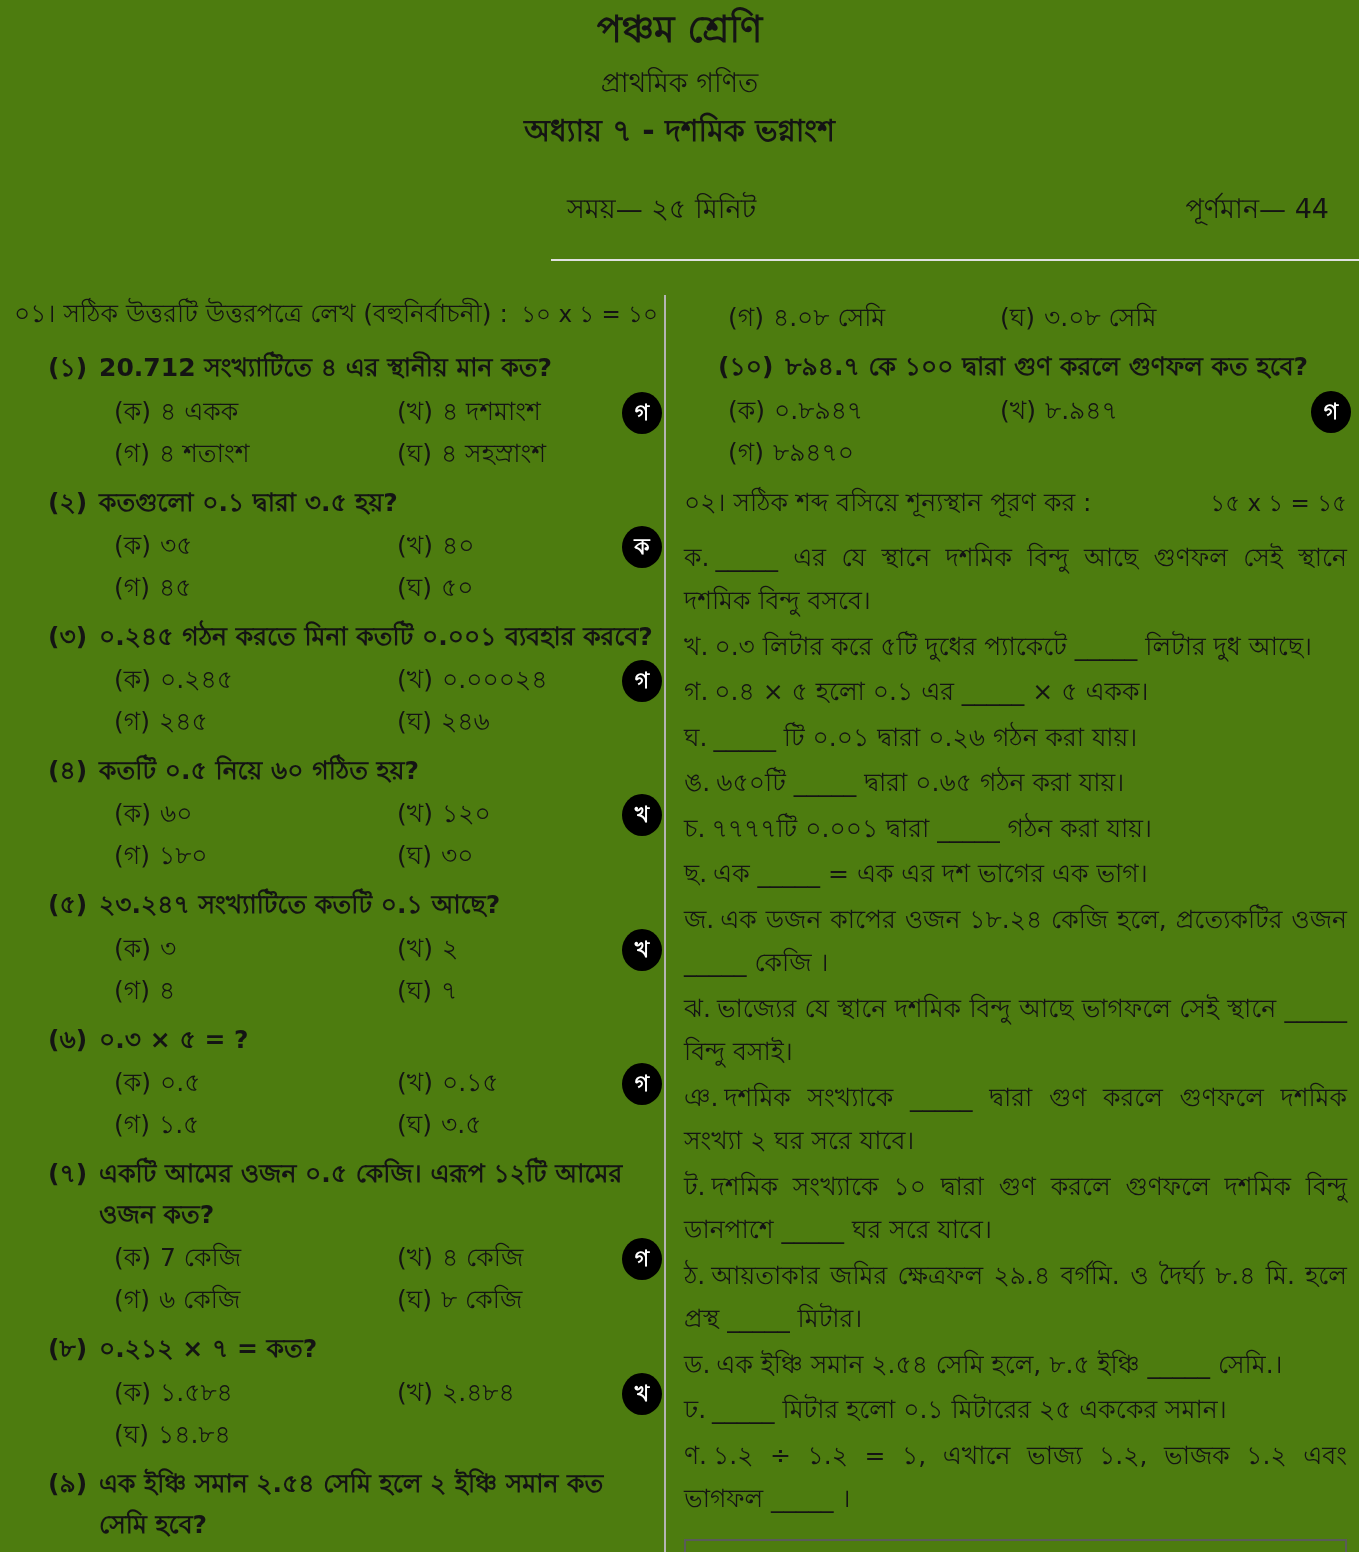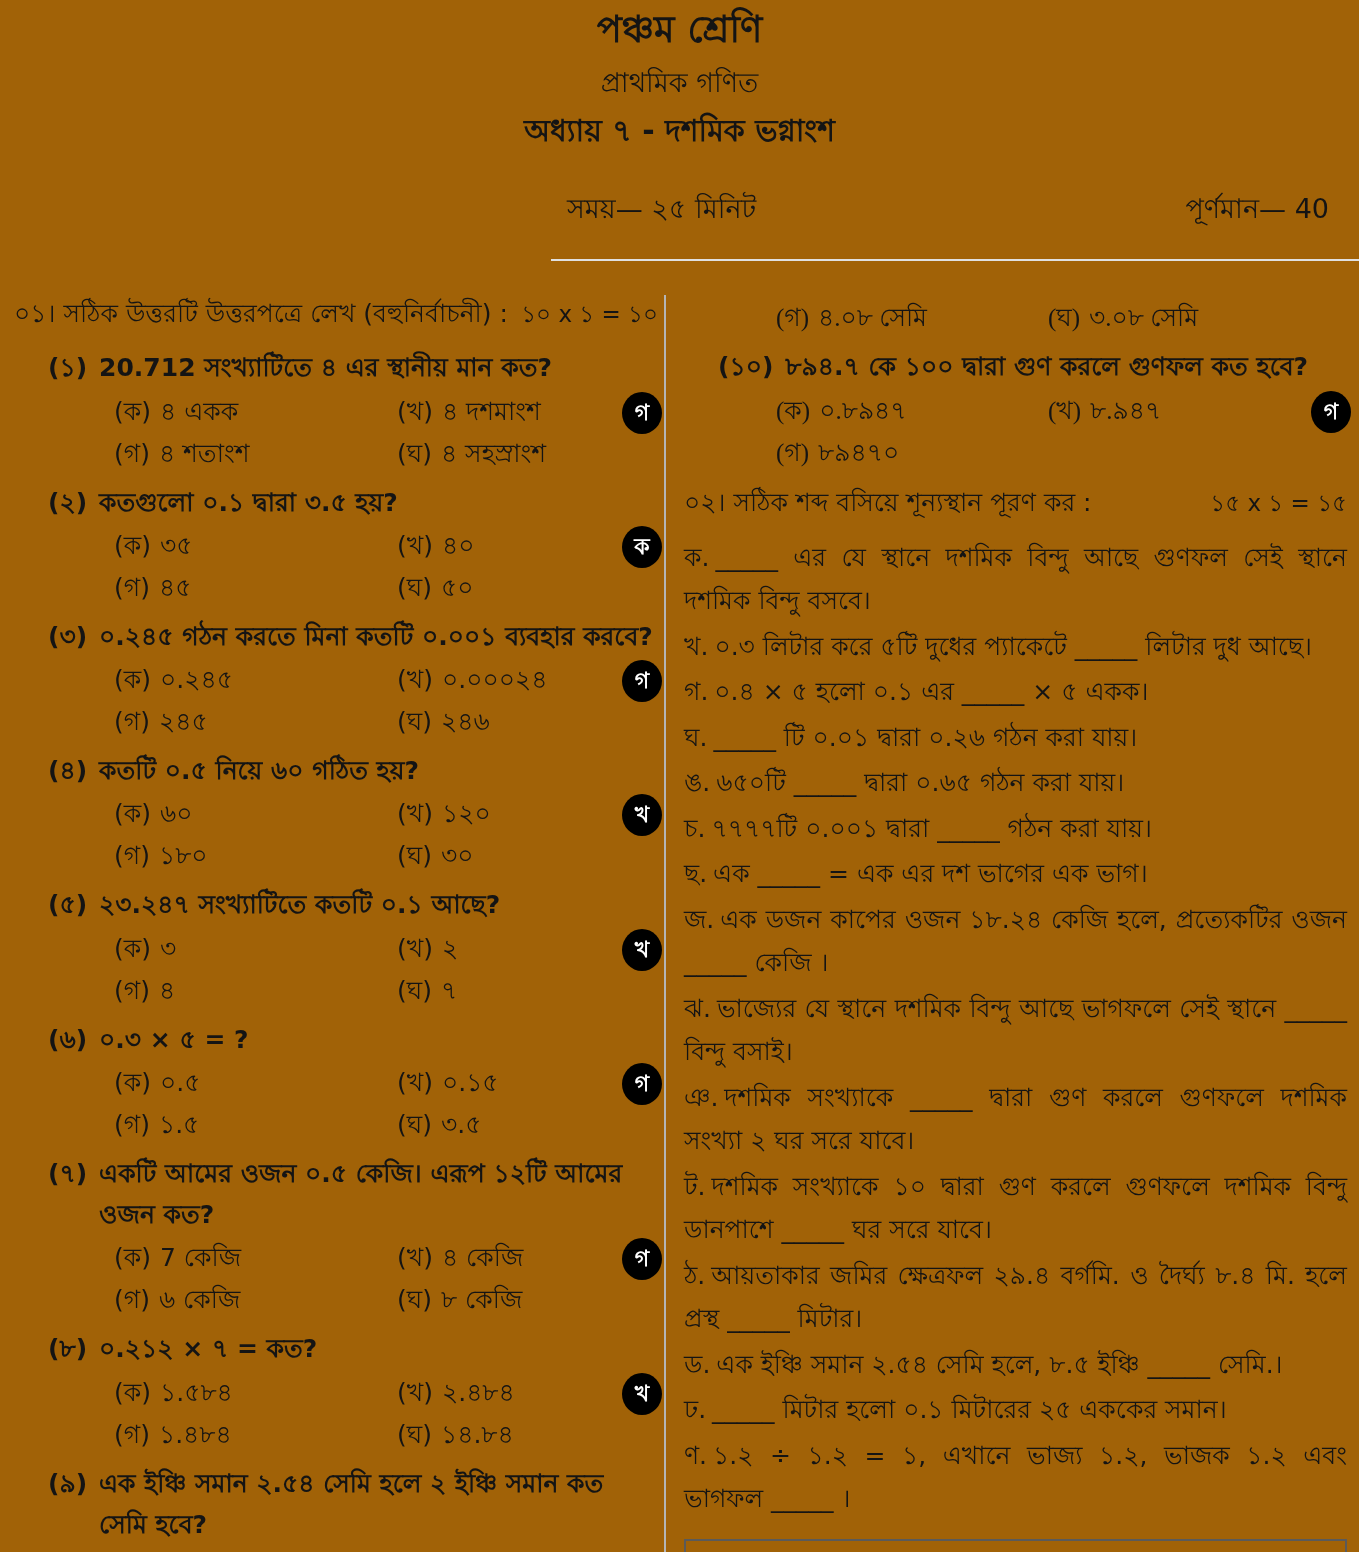--- a/index.html
+++ b/index.html
@@ -1,18 +1,18 @@
 <!DOCTYPE html>
 <html><head>
 <meta charset="utf-8">
 <style>
   html,body{margin:0;padding:0;background:#fff;}
   .page{
     width:1359px;height:1552px;overflow:hidden;position:relative;
-    background:#a16207;color:#141414;
+    background:#4d7c0f;color:#141414;
     font-family:"DejaVu Sans","Liberation Sans",sans-serif;
   }
   
   .header{text-align:center;padding-top:8px;}
   .title{font-size:37px;font-weight:bold;line-height:1.2;}
   .subtitle{font-size:27px;margin-top:10px;}
   .chapter{font-size:30px;font-weight:bold;margin-top:0;}
   
   .meta{display:flex;justify-content:flex-end;margin-top:30px;}
   .meta-left{width:388px;border-bottom:2px solid #e0e0e0;padding:0 0 26px 16px;font-size:27px;}
@@ -26,21 +26,21 @@
   .sec-title-wrap{font-weight:normal;font-size:25px;line-height:1.5;}
   .sec-num{margin-right:8px;}
   .sec-marks{font-weight:normal;font-size:23px;white-space:nowrap;margin-left:10px;}
   
   .q{margin-bottom:7px;}
   .q-head{display:flex;font-weight:bold;font-size:25px;line-height:1.65;}
   .q-num{flex:0 0 auto;margin-left:34px;margin-right:12px;}
   .q-text{flex:1;}
   .opts{position:relative;display:grid;grid-template-columns:283px 1fr;margin-left:100px;
         font-size:25px;line-height:1.68;margin-top:2px;}
-  .opts-r{grid-template-columns:272px 1fr;margin-left:92px;font-family:Liberation Serif, serif;}
+  .opts-r{grid-template-columns:272px 1fr;margin-left:44px;}
   .opt-label{margin-right:9px;}
   .badge{
     position:absolute;right:-4px;top:1px;width:40px;height:42px;background:#000;color:#fff;
     border-radius:50%;display:flex;align-items:center;justify-content:center;
     font-size:22px;font-weight:bold;line-height:1;
   }
   
   .fill-list{margin-top:4px;}
   .fill-item{font-size:25px;line-height:1.74;text-align:justify;margin-bottom:2px;}
   .fi-label{margin-right:6px;}
@@ -53,21 +53,21 @@
 <div class="page">
 
   <div class="header">
     <div class="title">পঞ্চম শ্রেণি</div>
     <div class="subtitle">প্রাথমিক গণিত</div>
     <div class="chapter">অধ্যায় ৭ - দশমিক ভগ্নাংশ</div>
   </div>
 
   <div class="meta">
     <div class="meta-left">সময়— ২৫ মিনিট</div>
-    <div class="meta-right">পূর্ণমান— 40</div>
+    <div class="meta-right">পূর্ণমান— 44</div>
   </div>
 
   <div class="columns">
 
     <div class="col-left">
 
       <div class="sec-head">
         <div class="sec-title-wrap">
           <span class="sec-num">০১।</span><span>সঠিক উত্তরটি উত্তরপত্রে লেখ (বহুনির্বাচনী) :</span>
         </div>
@@ -173,21 +173,20 @@
       </div>
 
       <div class="q">
         <div class="q-head">
             <span class="q-num">(৮)</span>
             <span class="q-text">০.২১২ × ৭ = কত?</span>
           </div>
         <div class="opts">
           <div class="opt"><span class="opt-label">(ক)</span><span>১.৫৮৪</span></div>
           <div class="opt"><span class="opt-label">(খ)</span><span>২.৪৮৪</span></div>
-          <div class="opt"><span class="opt-label">(গ)</span><span>১.৪৮৪</span></div>
           <div class="opt"><span class="opt-label">(ঘ)</span><span>১৪.৮৪</span></div>
           <span class="badge">খ</span>
         </div>
       </div>
 
       <div class="q">
         <div class="q-head">
             <span class="q-num">(৯)</span>
             <span class="q-text">এক ইঞ্চি সমান ২.৫৪ সেমি হলে ২ ইঞ্চি সমান কত সেমি হবে?</span>
           </div>

